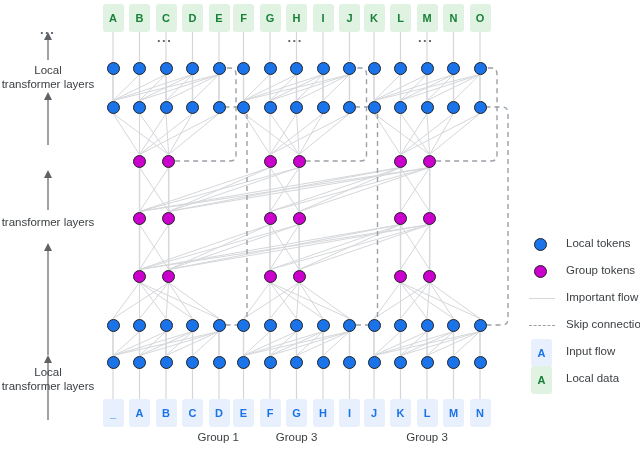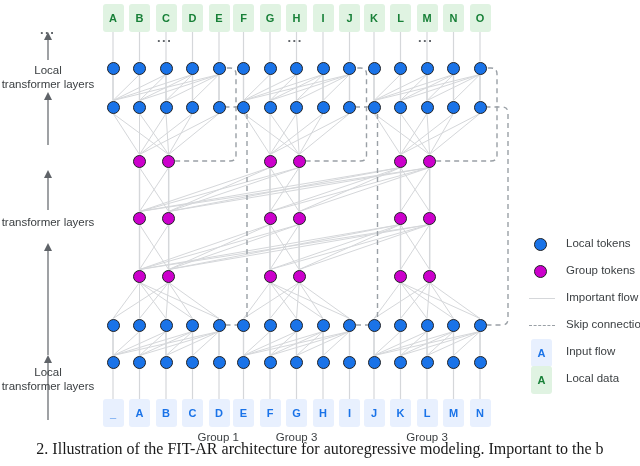--- a/index.html
+++ b/index.html
@@ -621,14 +621,13 @@
       <span class="legend-text">Input flow</span>
     </div>
     <div class="legend-row">
       <span class="legend-swatch">
         <span class="legend-chip output">A</span>
       </span>
       <span class="legend-text">Local data</span>
     </div>
   </div>
 
-  <div class="caption">2. Illustration of the FIT-AR architecture for autoregressive modeling. Important to the b</div>
 </div>
 
 </body></html>

